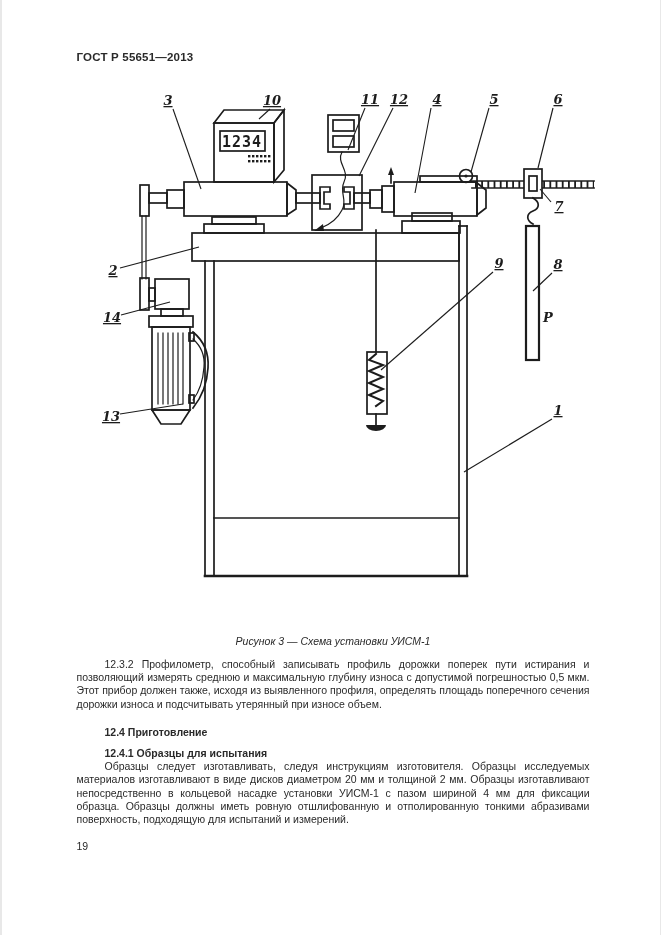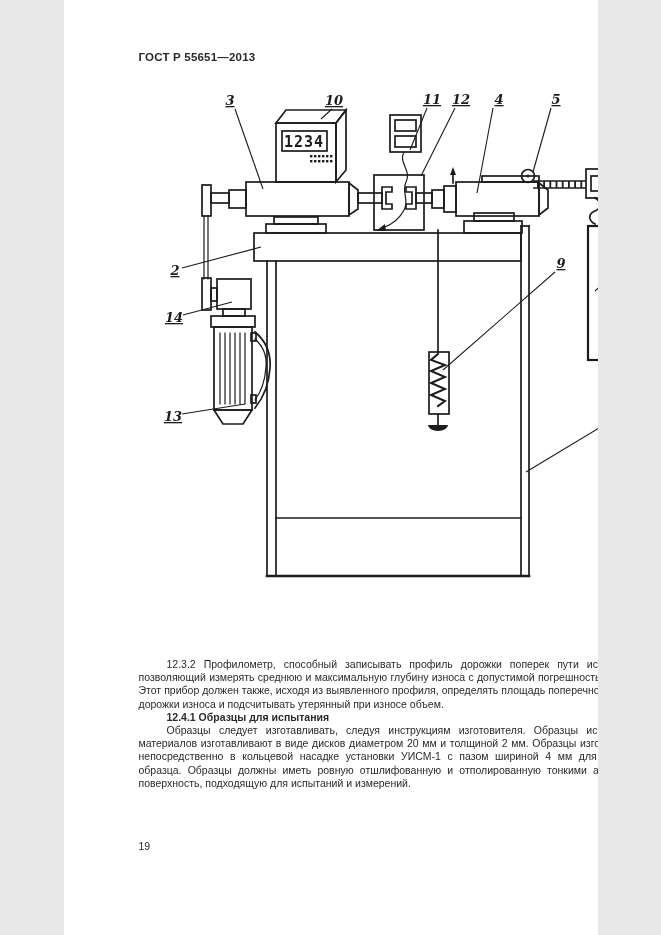--- a/index.html
+++ b/index.html
@@ -1,17 +1,17 @@
 <!DOCTYPE html>
 <html><head>
 <meta charset="utf-8">
 <style>
   html,body { margin:0; padding:0; background:#e8e8e8; }
   .page {
-    position:relative; width:534px; height:935px; margin:0 auto;
+    position:relative; width:658px; height:935px; margin:0 auto;
     background:#ffffff; overflow:hidden;
     font-family:"Liberation Sans", sans-serif; color:#222;
   }
   .header {
     position:absolute; left:75px; top:51px;
     font-size:11.5px; font-weight:bold; color:#2a2a2a; letter-spacing:.2px;
   }
   svg.figure { position:absolute; left:60px; top:85px; }
   svg.figure * { vector-effect:none; }
   .stroke { fill:none; stroke:#1c1c1c; stroke-width:1.7; stroke-linecap:square; stroke-linejoin:miter; }
@@ -40,21 +40,21 @@
     position:absolute; left:75px; top:635px; width:513px;
     font-size:10.5px; font-style:italic; color:#2a2a2a; text-align:center;
   }
   .textblock {
     position:absolute; left:75px; top:658px; width:513px;
     font-size:10.5px; line-height:13.2px; color:#2a2a2a;
   }
   .textblock p { margin:0; text-align:justify; text-indent:28px; }
   .textblock .h { font-weight:bold; margin-left:28px; }
   .h1sp { margin-top:15px; }
-  .h2sp { margin-top:0; }
+  .h2sp { margin-top:8px; }
   .psp  { margin-top:3px; }
   .pagenum { position:absolute; left:75px; top:840px; font-size:10.5px; color:#2a2a2a; }
 </style>
 </head>
 <body>
 
 <div class="page">
 
   <div class="header">ГОСТ Р 55651—2013</div>
 
@@ -219,22 +219,24 @@
         <line x1="550" y1="273" x2="531" y2="291" class="leader"></line>
         <text x="556" y="269" class="callout">8</text>
         <line x1="550" y1="419" x2="462" y2="472" class="leader"></line>
         <text x="556" y="415" class="callout">1</text>
       </g>
   </svg>
 
   <div class="legend">
   </div>
 
+  <div class="caption">Рисунок 3 — Схема установки УИСМ-1</div>
 
   <div class="textblock">
     <p>12.3.2 Профилометр, способный записывать профиль дорожки поперек пути истирания и позволяющий измерять среднюю и максимальную глубину износа с допустимой погрешностью 0,5 мкм. Этот прибор должен также, исходя из выявленного профиля, определять площадь поперечного сечения дорожки износа и подсчитывать утерянный при износе объем.</p>
+    <div class="h h1sp">12.4 Приготовление</div>
     <div class="h h2sp">12.4.1 Образцы для испытания</div>
     <p class="psp">Образцы следует изготавливать, следуя инструкциям изготовителя. Образцы исследуемых материалов изготавливают в виде дисков диаметром 20 мм и толщиной 2 мм. Образцы изготавливают непосредственно в кольцевой насадке установки УИСМ-1 с пазом шириной 4 мм для фиксации образца. Образцы должны иметь ровную отшлифованную и отполированную тонкими абразивами поверхность, подходящую для испытаний и измерений.</p>
   </div>
 
   <div class="pagenum">19</div>
 
 </div>
 
 </body></html>

